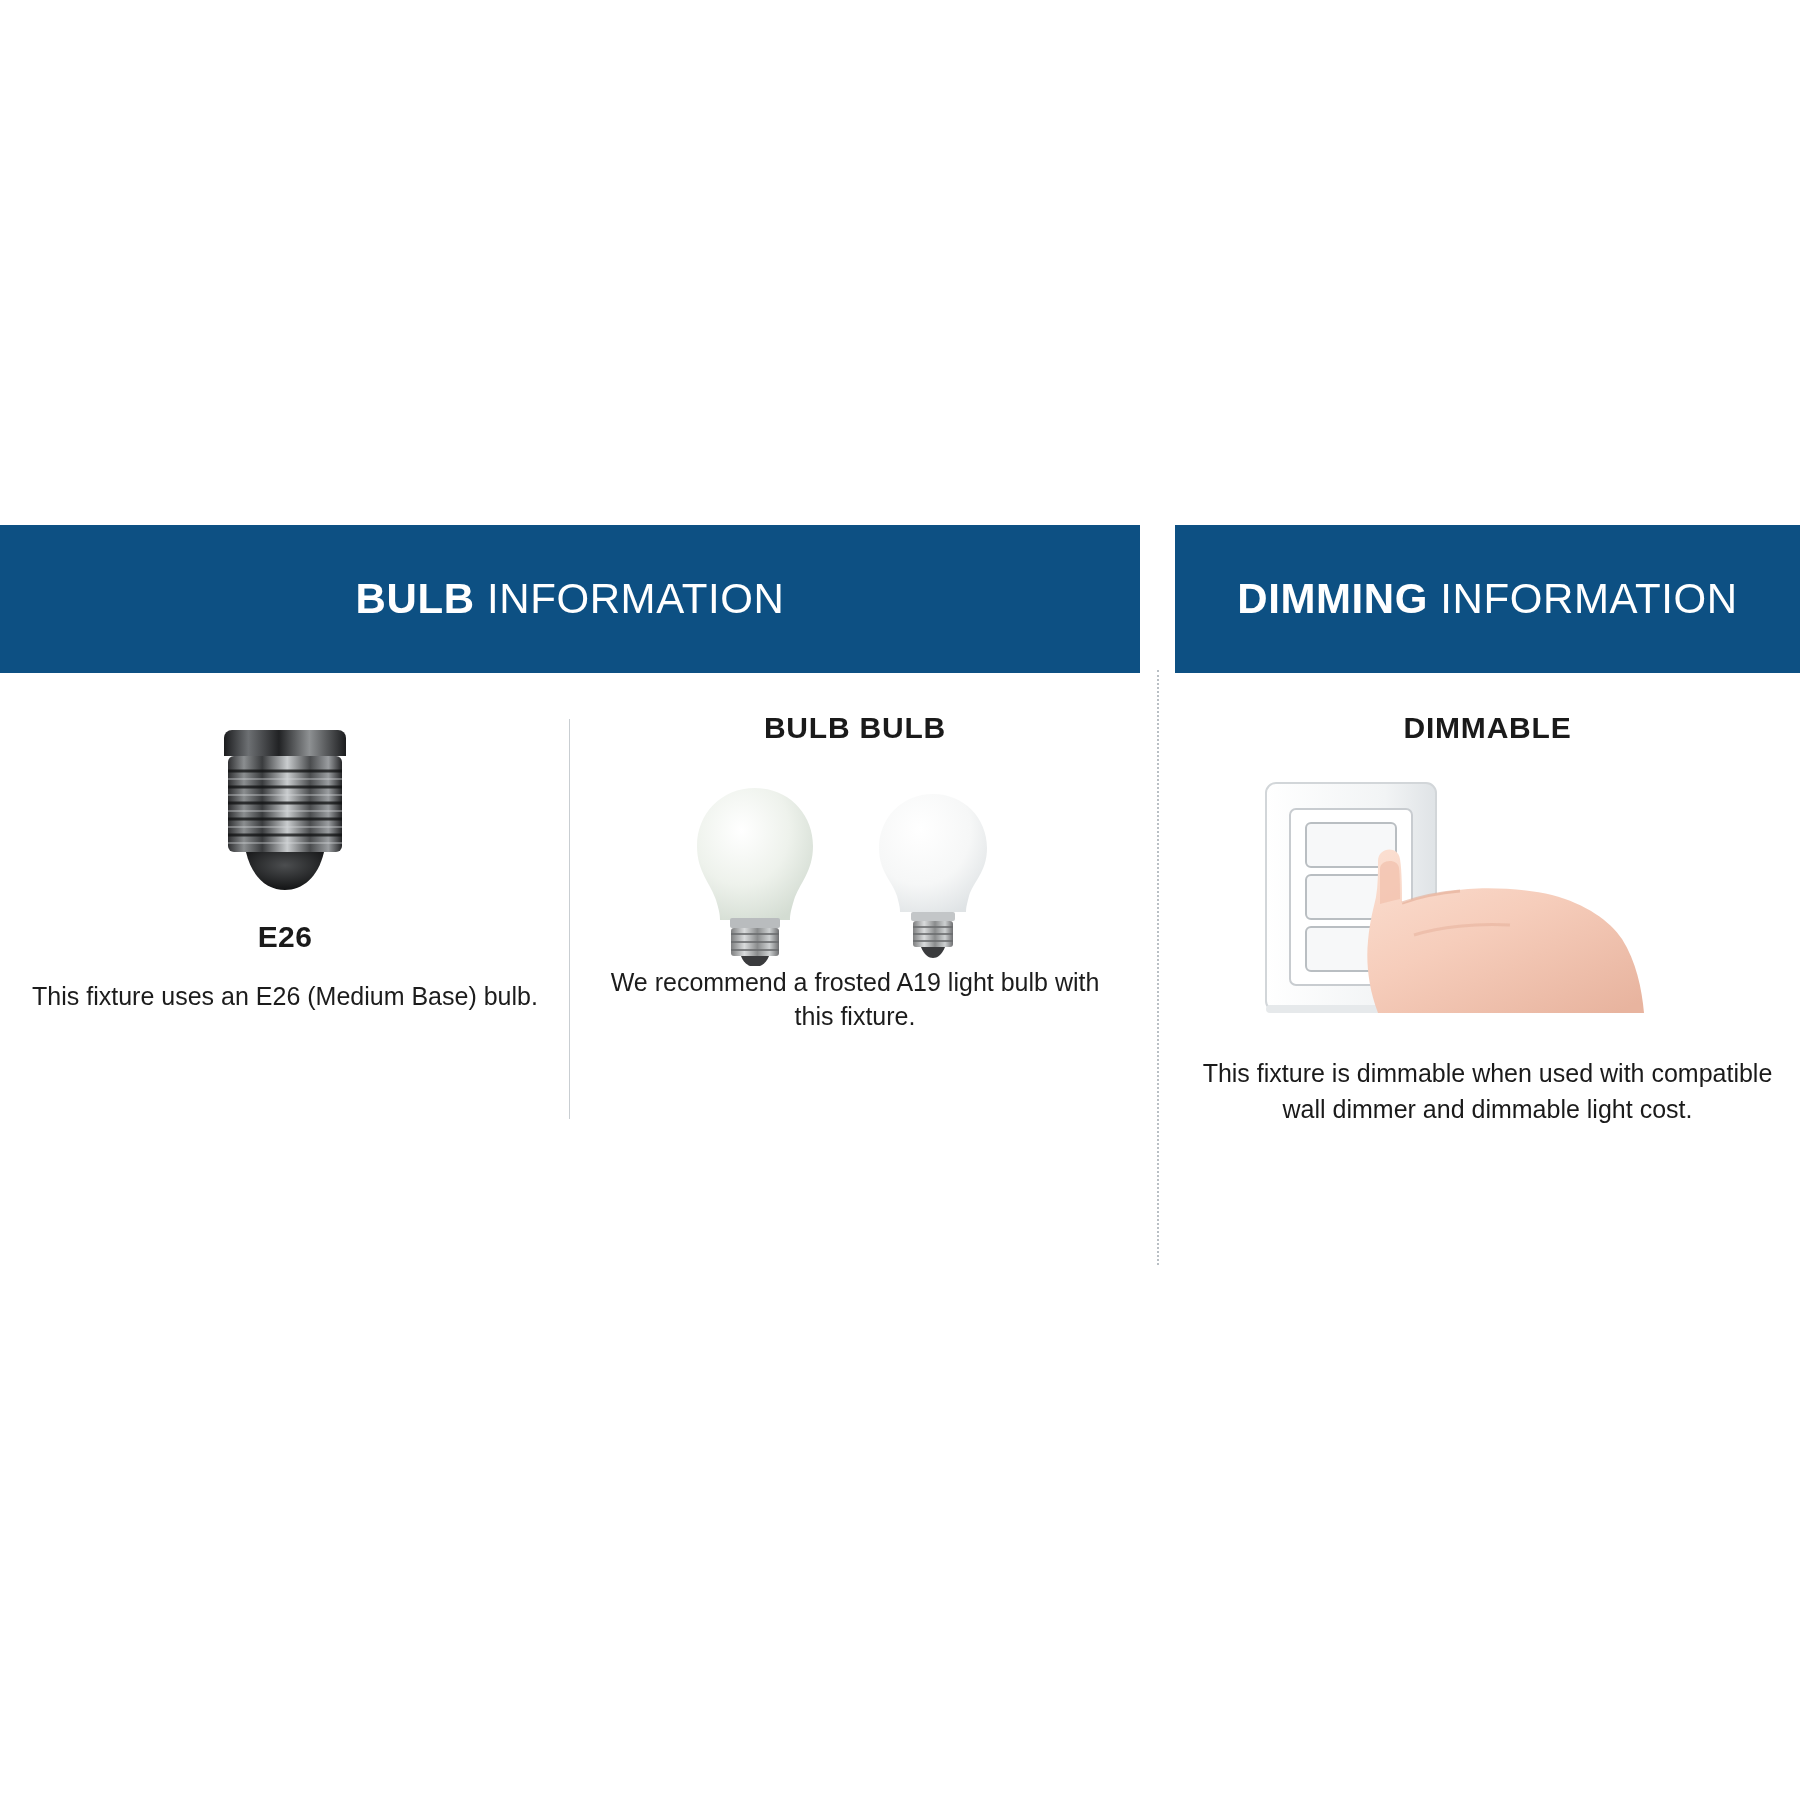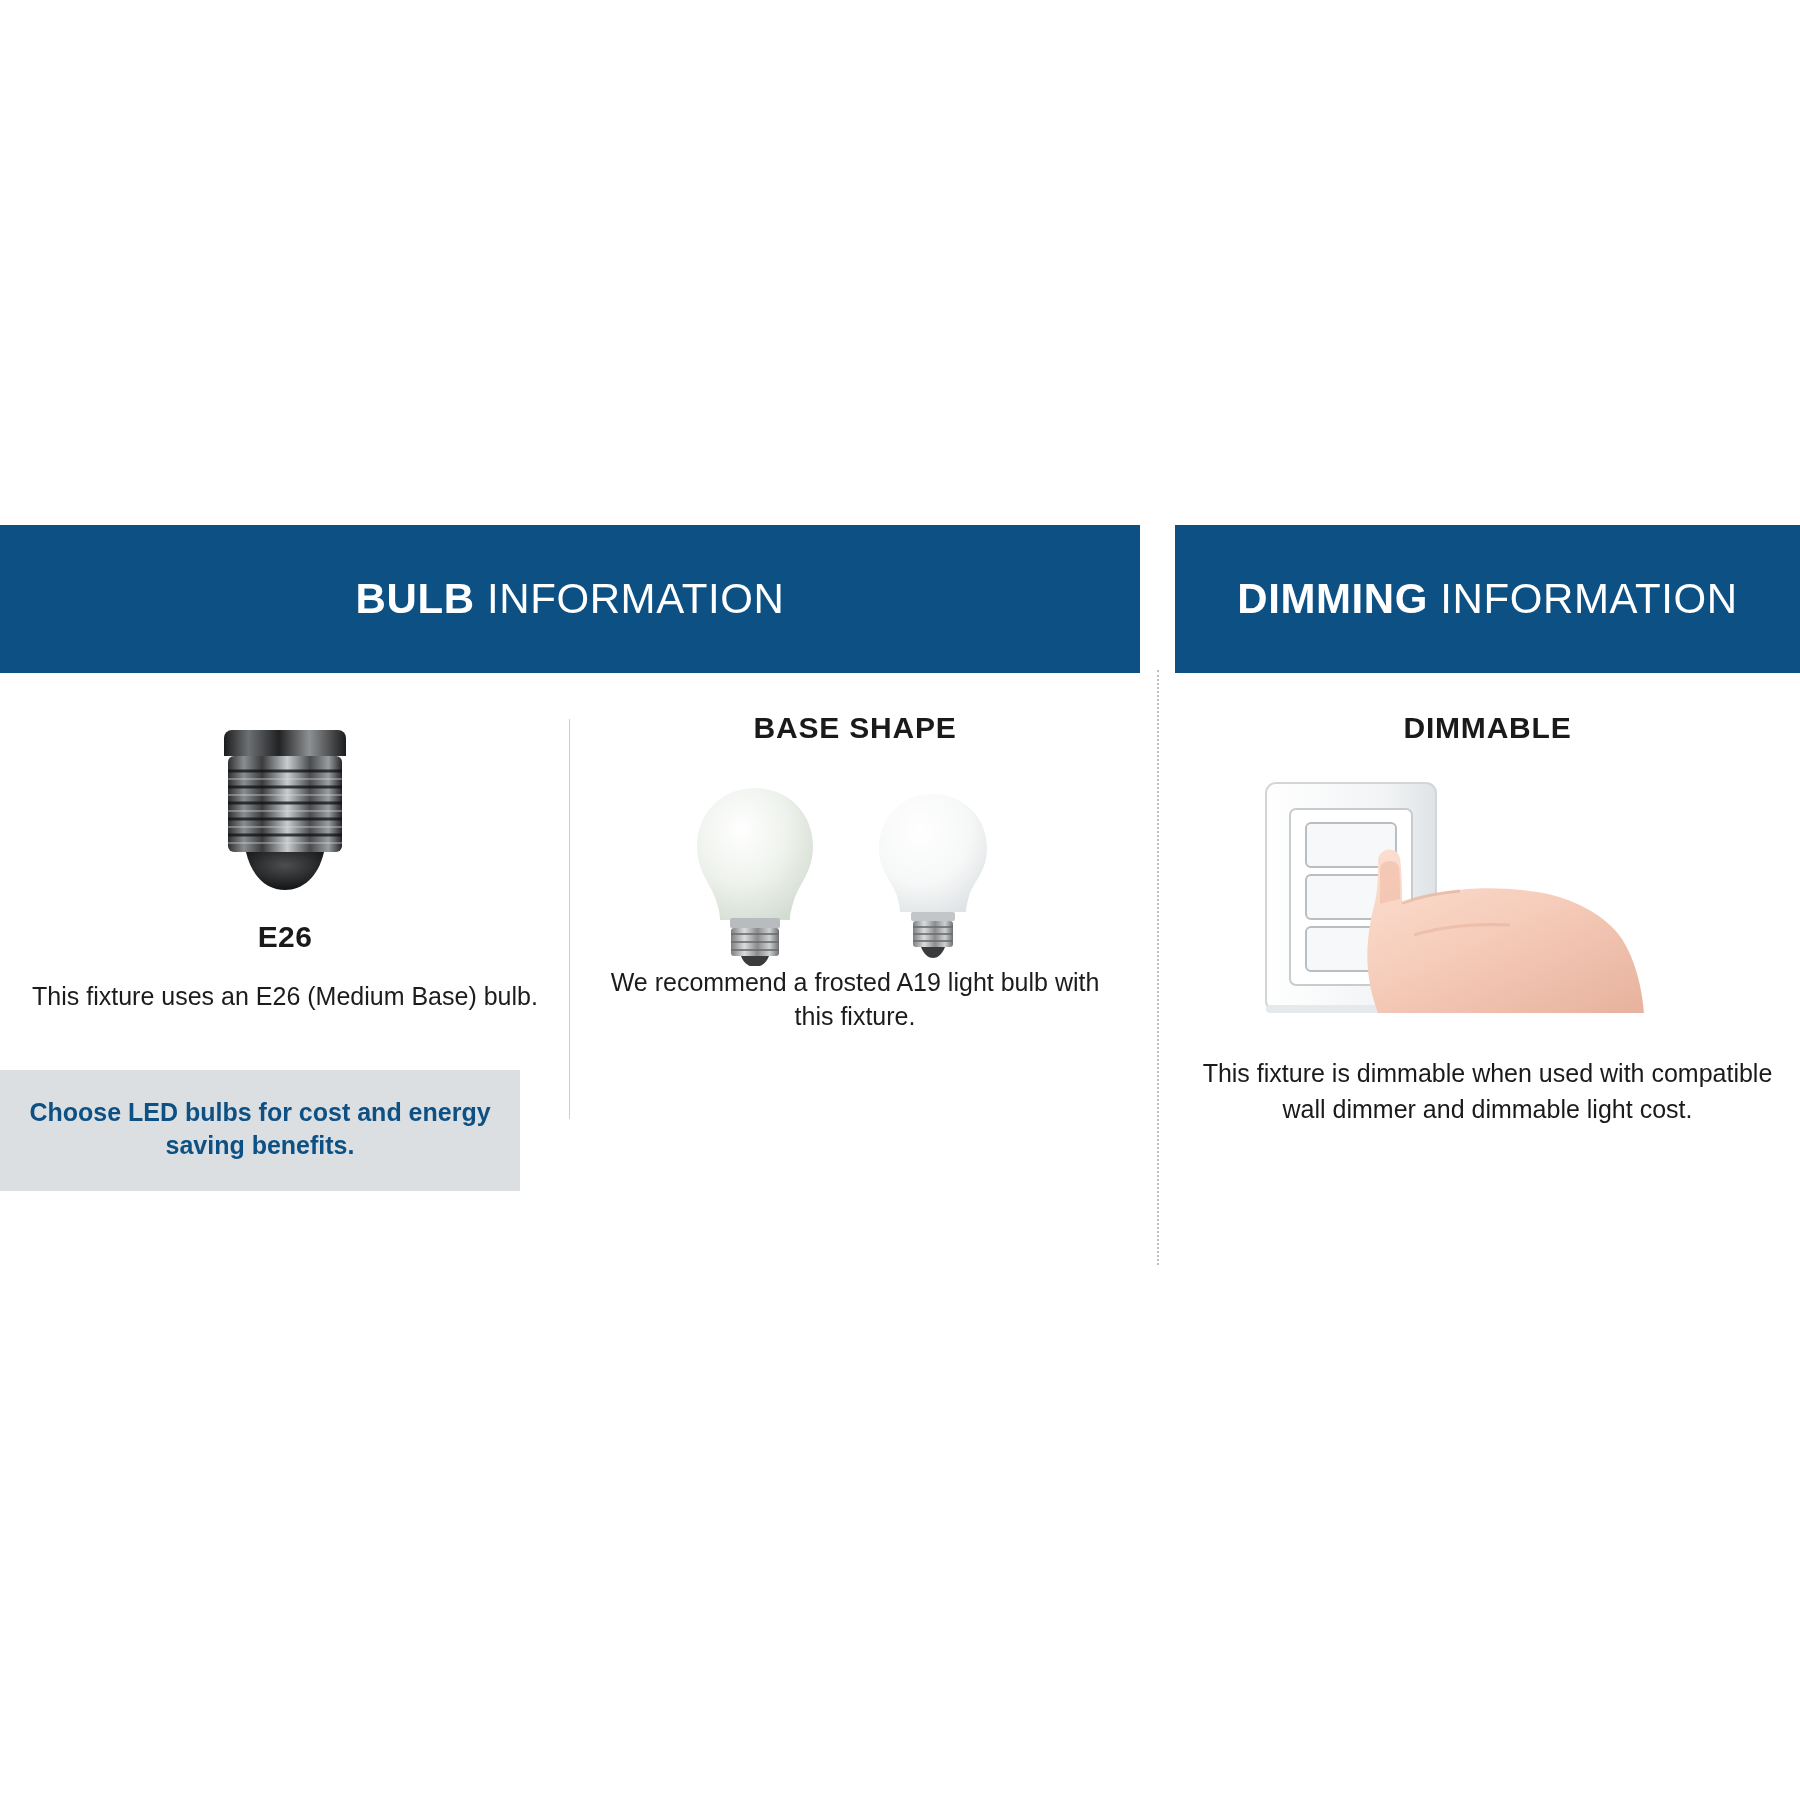--- a/index.html
+++ b/index.html
@@ -222,21 +222,21 @@
 
               <path d="M66 136 h78 c-6 26 -22 38 -39 38 c-17 0 -33 -12 -39 -38 z" fill="url(#gtip)"></path>
             </svg>
           </div>
 
           <div class="col-value">E26</div>
           <div class="col-desc">This fixture uses an E26 (Medium Base) bulb.</div>
         </div>
 
         <div class="col">
-          <div class="col-heading">BASE SHAPE</div>
+          <div class="col-heading">BULB BULB</div>
 
           <div class="art">
             <svg width="340" height="190" viewBox="0 0 340 190">
               <defs>
                 <radialGradient id="gfrost" cx="0.38" cy="0.32" r="0.75">
                   <stop offset="0%" stop-color="#ffffff"></stop>
                   <stop offset="55%" stop-color="#eef2ec"></stop>
                   <stop offset="100%" stop-color="#d3dcd2"></stop>
                 </radialGradient>
                 <radialGradient id="gled" cx="0.38" cy="0.30" r="0.78">
@@ -277,21 +277,20 @@
                 <path d="M236 171 h24 c-3 8 -8 11 -12 11 c-4 0 -9 -3 -12 -11 z" fill="#3a3b3d"></path>
               </g>
             </svg>
           </div>
 
           <div class="col-desc">We recommend a frosted A19 light bulb with this fixture.</div>
         </div>
 
       </div>
 
-      <div class="note">Choose LED bulbs for cost and energy saving benefits.</div>
 
     </div>
 
     <div class="panel-gap">
       <div class="vdivider"></div>
     </div>
 
     <div class="panel-right">
 
       <div class="band">

